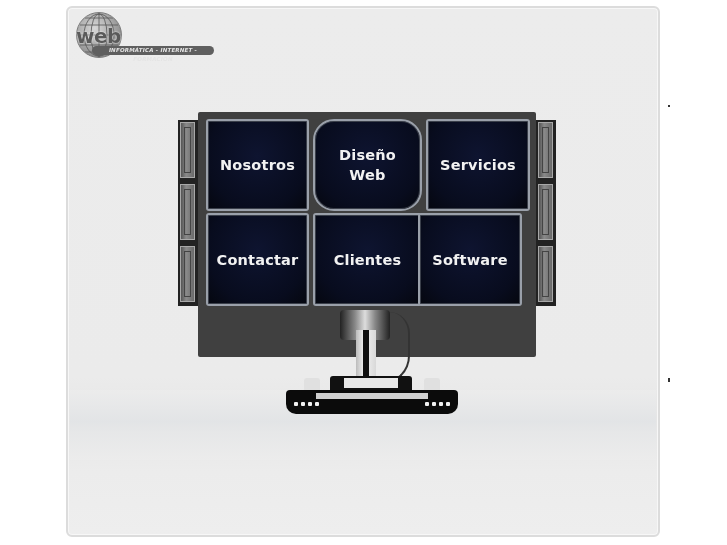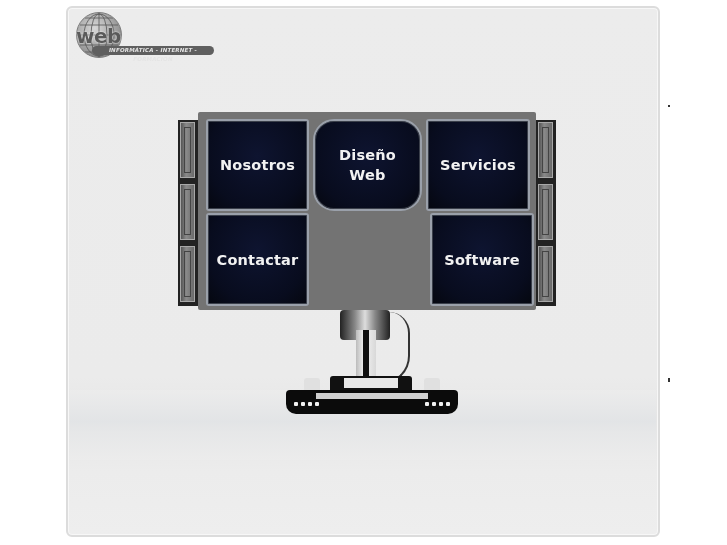--- a/index.html
+++ b/index.html
@@ -41,21 +41,21 @@
   .side .door {
     position: absolute; left: 2px; width: 15px; height: 56px;
     background: linear-gradient(90deg, #555, #8a8a8a 40%, #6a6a6a);
     border: 1px solid #a8a8a8; box-sizing: border-box;
   }
   .side .door::after {
     content: ""; position: absolute; left: 3px; top: 4px; right: 3px; bottom: 4px;
     border: 1px solid #444;
   }
   .bezel {
-    position: absolute; left: 20px; top: 0; width: 338px; height: 198px; background: #737373;
+    position: absolute; left: 20px; top: 0; width: 338px; height: 245px; background: #404040;
     border-radius: 2px;
   }
   .tile {
     position: absolute; background: radial-gradient(ellipse at 50% 40%, #0e1430, #080c1e 70%, #05070f);
     border: 2px solid #9aa0aa; border-radius: 3px; box-sizing: border-box;
     box-shadow: inset 0 0 0 1px #3a3f4a;
     display: flex; align-items: center; justify-content: center; text-align: center;
     color: #f2f2f2; font-size: 14.5px; font-weight: bold; line-height: 20px; cursor: pointer;
     font-family: "DejaVu Sans", sans-serif; letter-spacing: 0.2px;
   }
@@ -116,21 +116,24 @@
     <div class="tile" style="left:115px; top:7px; width:109px; height:92px;border-radius:21px;">
       <span>Diseño
 Web</span>
     </div>
     <div class="tile" style="left:8px; top:101px; width:103px; height:93px;">
       <span>Contactar</span>
     </div>
     <div class="tile" style="left:228px; top:7px; width:104px; height:92px;">
       <span>Servicios</span>
     </div>
-    <div class="tile" style="left:232px; top:101px; width:104px; height:93px;">
+    <div class="tile" style="left:115px; top:101px; width:109px; height:93px;">
+      <span>Clientes</span>
+    </div>
+    <div class="tile" style="left:220px; top:101px; width:104px; height:93px;">
       <span>Software</span>
     </div>
   </div>
   <div class="side right">
     <div class="door" style="top:2px"></div>
     <div class="door" style="top:64px"></div>
     <div class="door" style="top:126px"></div>
   </div>
 </div>
 

